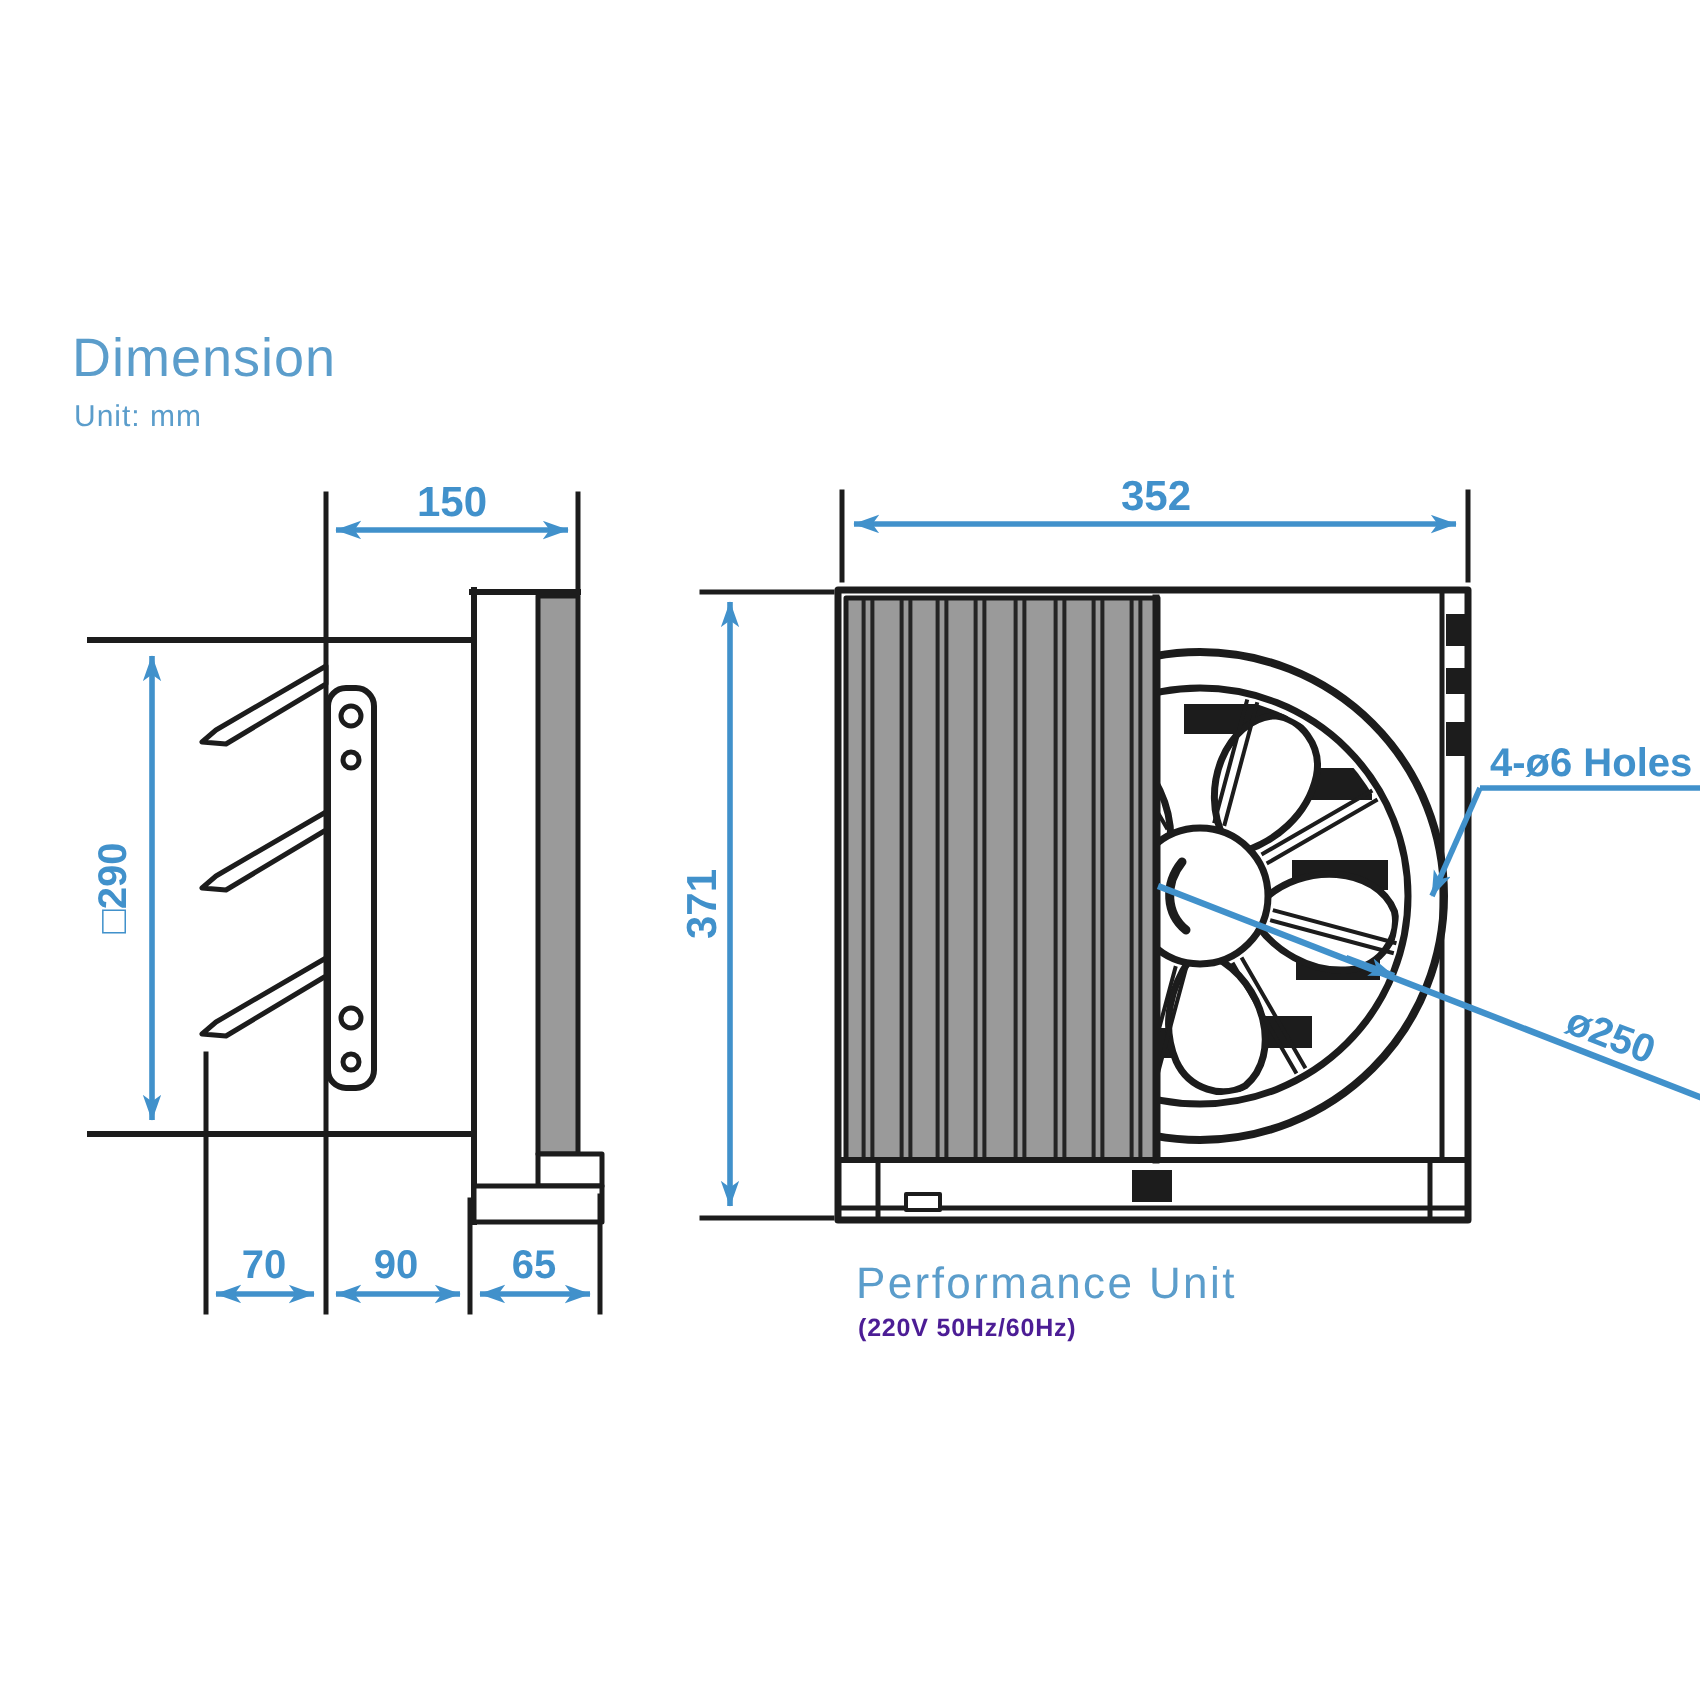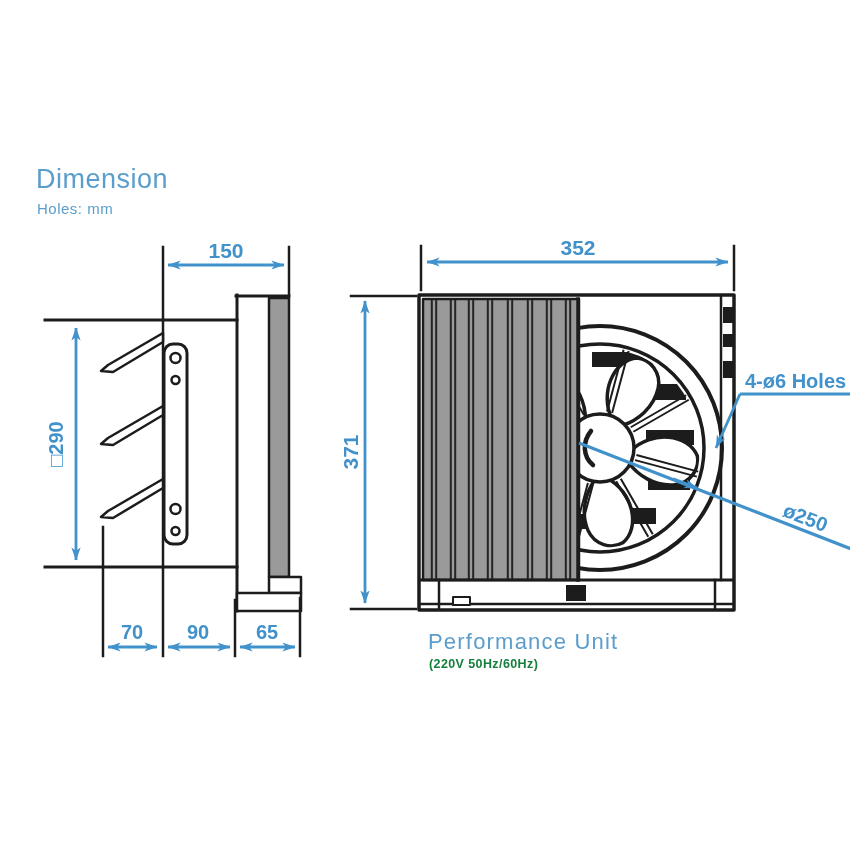--- a/index.html
+++ b/index.html
@@ -15,32 +15,32 @@
   .unit-label{
     position:absolute;left:19px;top:200px;font-size:15px;font-weight:400;
     color:#5b9dcb;letter-spacing:0.5px;
   }
   .perf-title{
     position:absolute;left:410px;top:629px;font-size:22px;font-weight:400;
     color:#5b9dcb;letter-spacing:1.2px;
   }
   .perf-sub{
     position:absolute;left:411px;top:657px;font-size:12.5px;font-weight:600;
-    color:#15803d;letter-spacing:0.4px;
+    color:#4c1d95;letter-spacing:0.4px;
   }
   svg.diagram{position:absolute;left:0;top:0;}
   .dim-label{font-family:"Liberation Sans",sans-serif;font-weight:bold;fill:#4191cb;}
 </style>
 </head>
 <body>
 
 <div class="canvas">
 
   <div class="page-title">Dimension</div>
-  <div class="unit-label">Holes: mm</div>
+  <div class="unit-label">Unit: mm</div>
   <div class="perf-title">Performance Unit</div>
   <div class="perf-sub">(220V 50Hz/60Hz)</div>
 
   <svg class="diagram" width="850" height="850" viewBox="0 0 850 850" xmlns="http://www.w3.org/2000/svg">
     <defs>
       <marker id="arrB" markerUnits="userSpaceOnUse" markerWidth="15" markerHeight="11" refX="12.6" refY="4.6" orient="auto-start-reverse">
         <path d="M0,0 L13,4.6 L0,9.2 L3.4,4.6 Z" fill="#4191cb"></path>
       </marker>
       <clipPath id="fanClip" clipPathUnits="userSpaceOnUse">
         <circle cx="0" cy="0" r="100"></circle>

